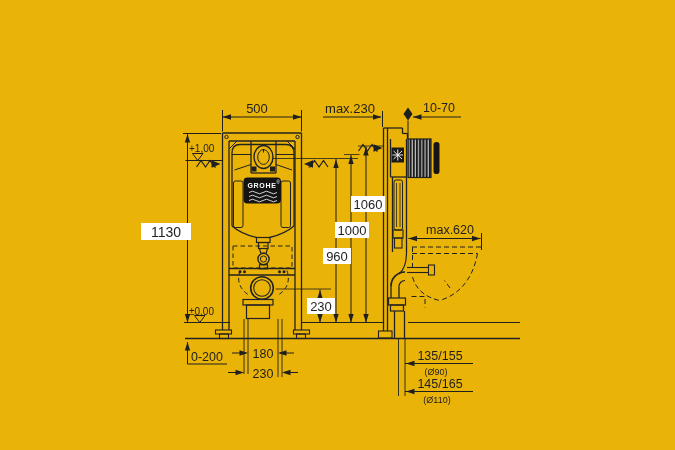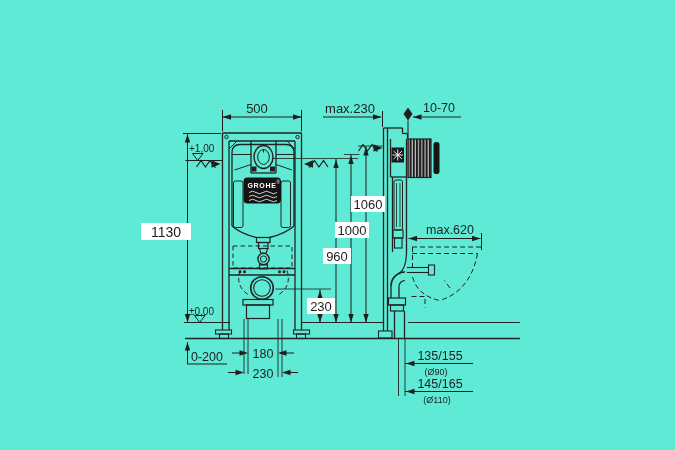--- a/index.html
+++ b/index.html
@@ -1,16 +1,16 @@
 <!DOCTYPE html>
 <html><head>
 <meta charset="utf-8">
 <style>
   html,body{margin:0;padding:0;background:#ffffff;}
-  .stage{position:relative;width:675px;height:450px;background:#5eead4;overflow:hidden;}
+  .stage{position:relative;width:675px;height:450px;background:#eab308;overflow:hidden;}
   svg text{font-family:"Liberation Sans","DejaVu Sans",sans-serif;fill:#1f1f1f;}
   .dim{font-size:13px;}
   .dim-s{font-size:12.5px;}
   .dim-big{font-size:14px;}
   .lvl{font-size:10px;}
   .dia{font-size:9px;}
   .brand{font-size:7px;font-weight:bold;letter-spacing:.7px;fill:#ffffff;}
   .reg{font-size:4.5px;fill:#ffffff;}
 </style>
 </head>

